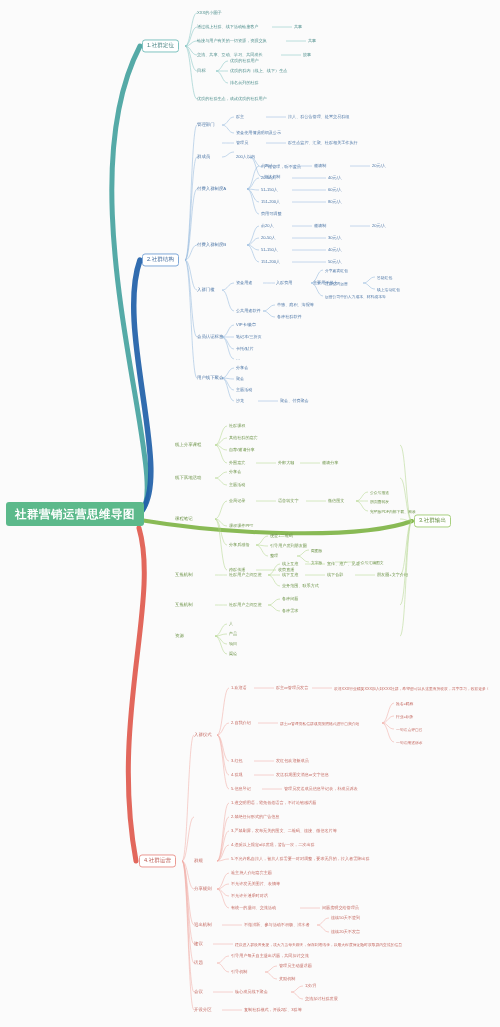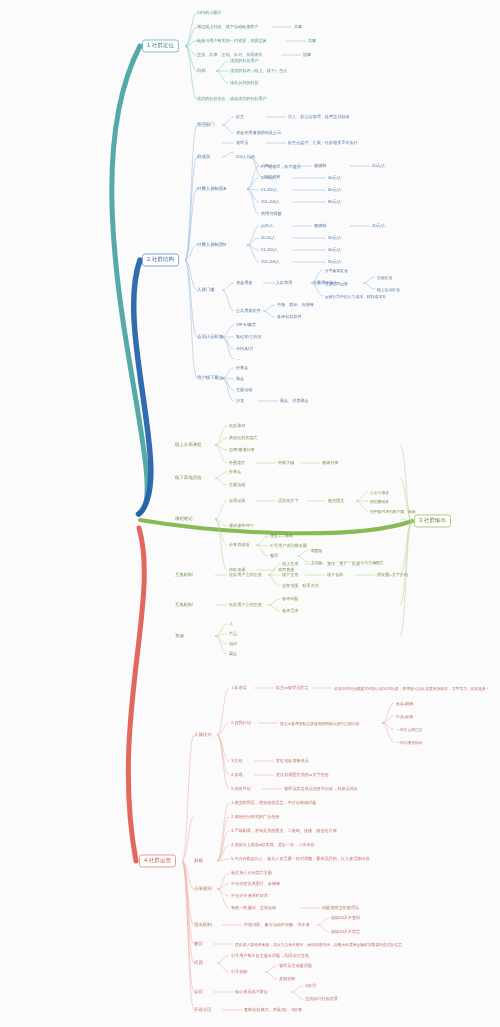--- a/index.html
+++ b/index.html
@@ -259,20 +259,21 @@
       <path d="M265,972 C271,972 271,979 277,979"></path>
 
       <path d="M213,992 L233,992"></path>
       <path d="M291,992 C297,992 297,986 303,986"></path>
       <path d="M291,992 C297,992 297,999 303,999"></path>
 
       <path d="M222,1010 L242,1010"></path>
     </g>
   </svg>
 
+  <div class="node root" style="left:6px; top:514px;">社群营销运营思维导图</div>
 
   <div class="node b1 t1" style="left:142px; top:46px;">1.社群定位</div>
 
   <div class="node n c1" style="left:197px; top:13px;">XXX的小圈子</div>
   <div class="node n c1" style="left:197px; top:27px;">通过线上社群、线下活动链接客户</div>
   <div class="node n c1" style="left:294px; top:27px;">共事</div>
   <div class="node n c1" style="left:197px; top:41px;">链接与用户有关的一切资源，资源交换</div>
   <div class="node n c1" style="left:308px; top:41px;">共事</div>
   <div class="node n c1" style="left:197px; top:55px;">交流、共享、互动、学习、共同成长</div>
   <div class="node n c1" style="left:303px; top:55px;">故事</div>

